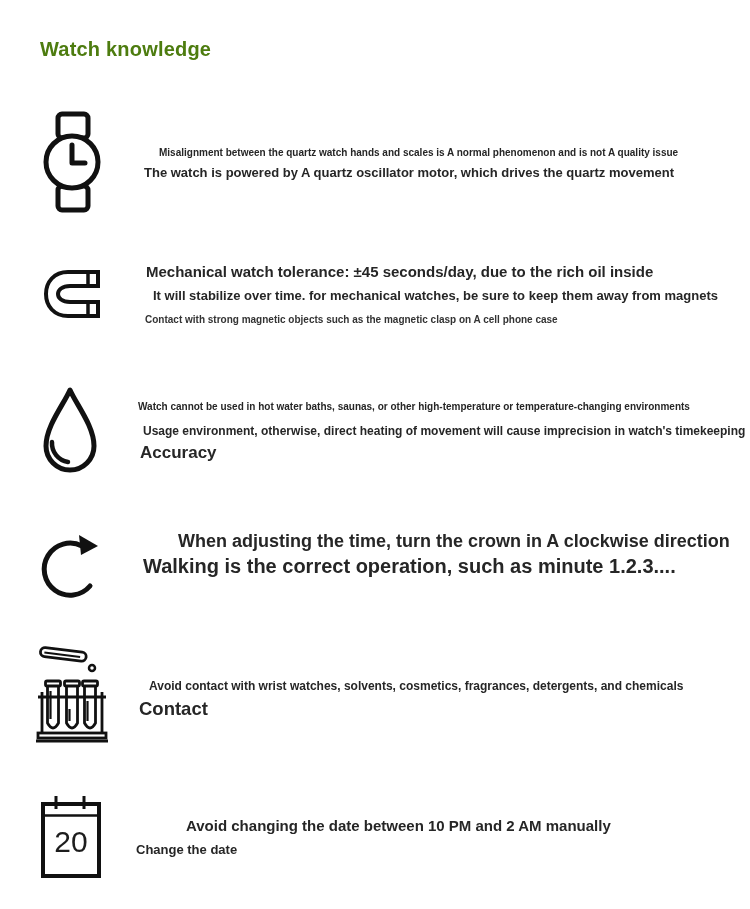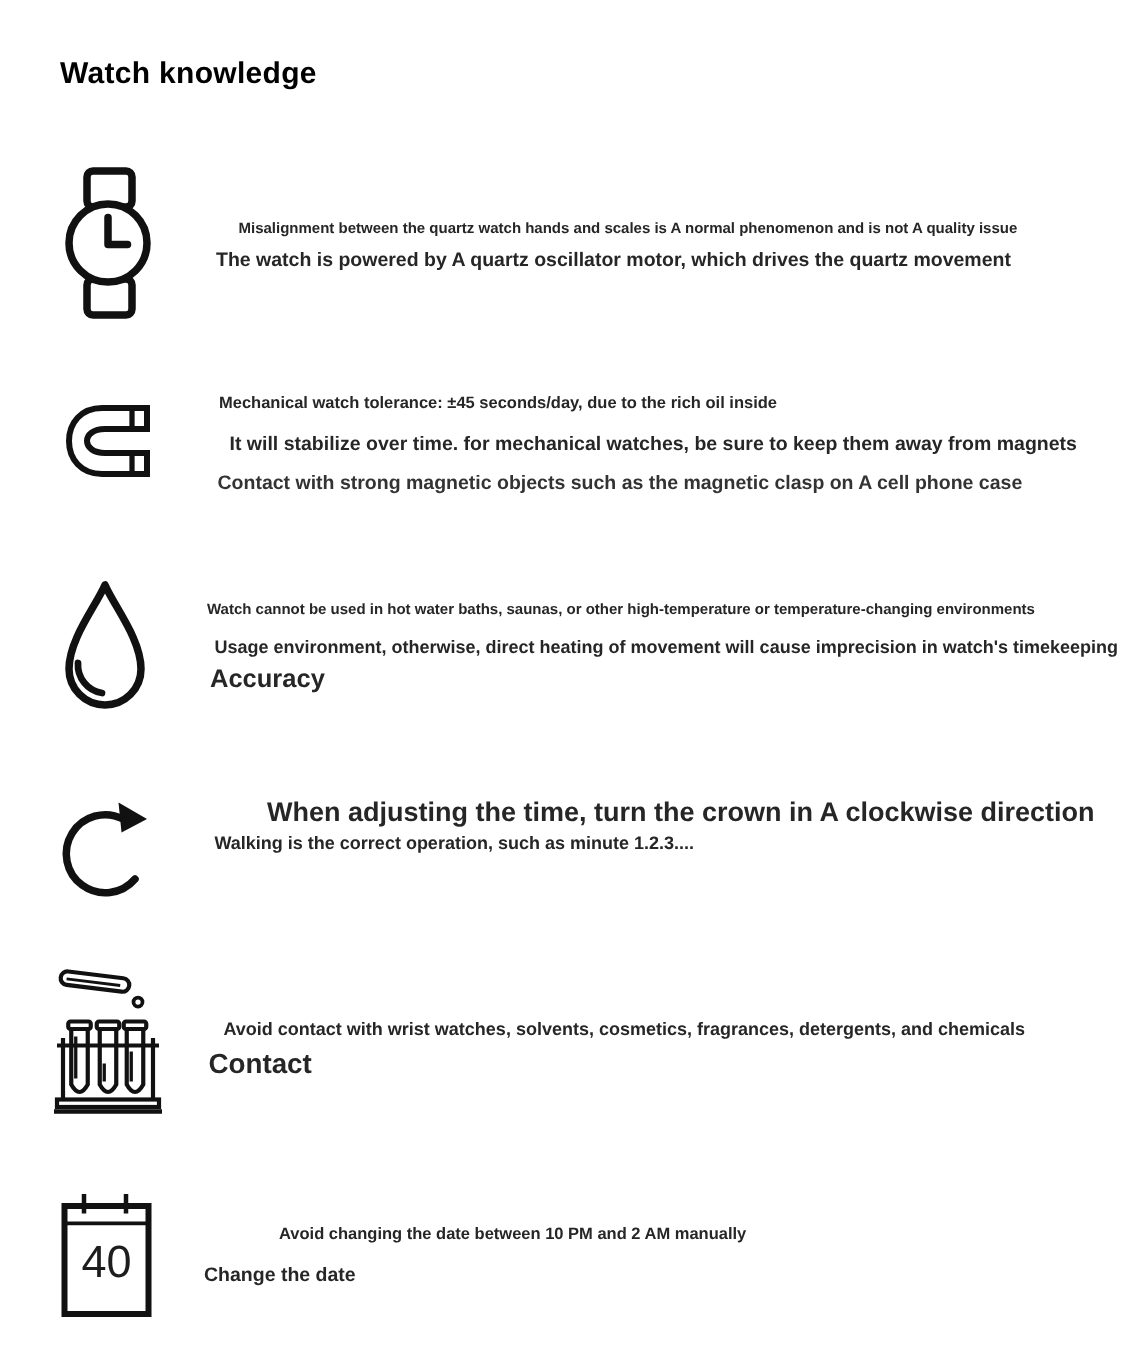--- a/index.html
+++ b/index.html
@@ -6,28 +6,28 @@
   html, body { background: #ffffff; }
   body { font-family: "Liberation Sans", sans-serif; color: #222; }
   #page {
     position: relative;
     width: 750px;
     height: 909px;
     background: #ffffff;
     overflow: hidden;
   }
   .abs { position: absolute; white-space: nowrap; }
-  .title { font-size: 20px; font-weight: 700; color: #000000; letter-spacing: 0.2px; }
+  .title { font-size: 20px; font-weight: 700; color: #4d7c0f; letter-spacing: 0.2px; }
   .ln { font-weight: 700; color: #262626; }
   .t10  { font-size: 10px; }
-  .t115 { font-size: 13px; color: #333; text-align: right; }
+  .t115 { font-size: 10px; color: #333; text-align: right; }
   .t12  { font-size: 12px; }
   .t13  { font-size: 13px; }
-  .t14  { font-size: 12px; }
-  .t145 { font-size: 11px; }
+  .t14  { font-size: 20px; }
+  .t145 { font-size: 15px; }
   .t15  { font-size: 18px; }
   .t17  { font-size: 17px; text-align: center; }
   .t185 { font-size: 18.5px; text-align: center; }
   .icon svg { display: block; width: 100%; height: 100%; }
   .cal-day {
     position: absolute; left: 0; right: 0; top: 33px;
     text-align: center; font-size: 30px; font-weight: 400; color: #1d1d1d;
   }
 </style>
 </head>
@@ -101,18 +101,18 @@
   </div>
   <div class="abs ln t12" style="left:149px; top:679px;">Avoid contact with wrist watches, solvents, cosmetics, fragrances, detergents, and chemicals</div>
   <div class="abs ln t185" style="left:139px; top:698px;">Contact</div>
 
   <div class="abs icon" style="left:40px; top:792px; width:62px; height:92px;">
     <svg viewBox="0 0 62 92" fill="none" stroke="#111">
       <rect x="3" y="12" width="56" height="72" stroke-width="4"></rect>
       <path d="M3 23.5 H59" stroke-width="2.5"></path>
       <path d="M16 4 V17 M44 4 V17" stroke-width="3"></path>
     </svg>
-    <span class="cal-day">40</span>
+    <span class="cal-day">20</span>
   </div>
   <div class="abs ln t145" style="left:186px; top:817px;">Avoid changing the date between 10 PM and 2 AM manually</div>
   <div class="abs ln t13" style="left:136px; top:842px;">Change the date</div>
 
 </div>
 
 </body></html>

